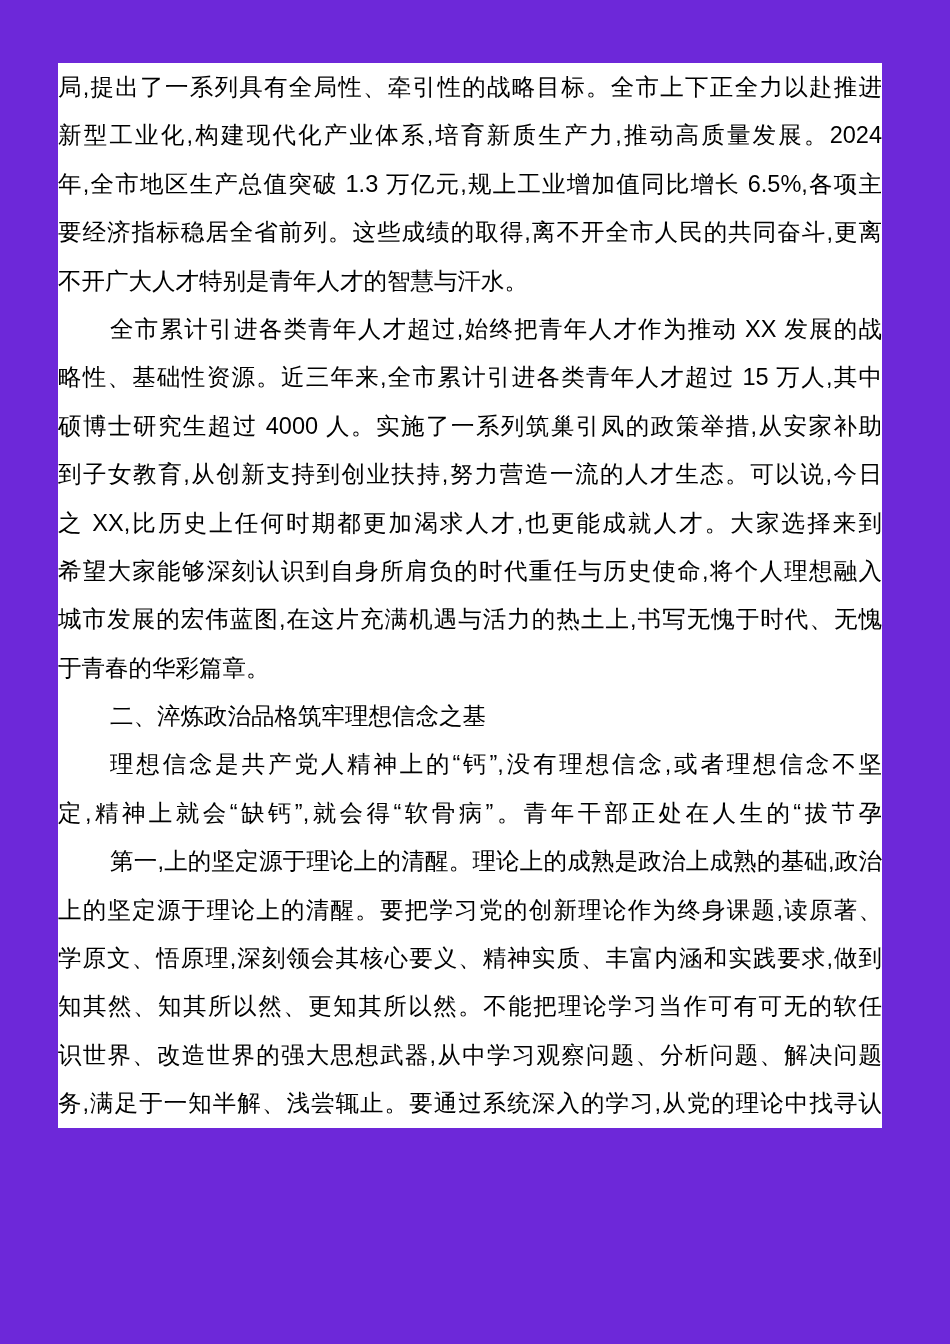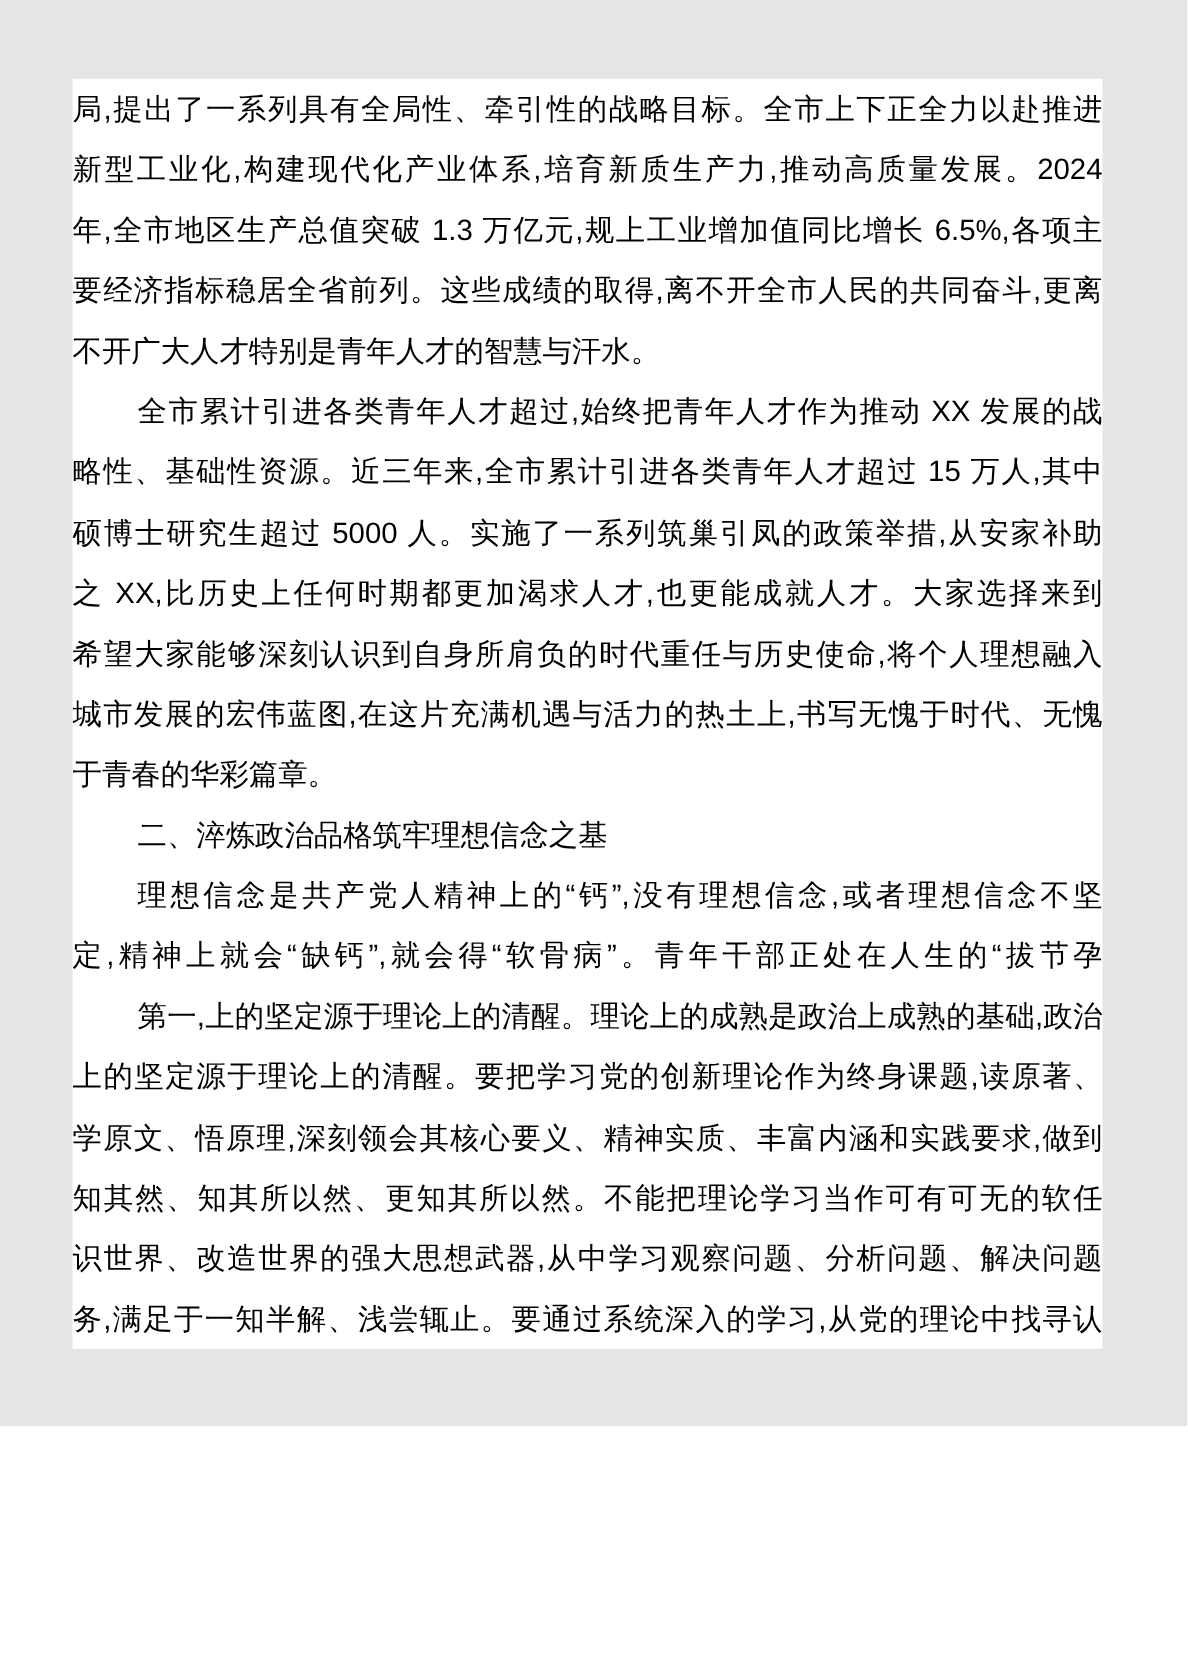--- a/index.html
+++ b/index.html
@@ -3,22 +3,22 @@
 <meta charset="utf-8">
 <style>
   html, body {
     margin: 0;
     padding: 0;
     background: #ffffff;
   }
   .page {
     position: relative;
     width: 950px;
-    height: 1141px;
-    background: #e5e5e5;
+    height: 1344px;
+    background: #6d28d9;
     overflow: hidden;
     font-family: "Liberation Sans", "DejaVu Sans", sans-serif;
     color: #000000;
   }
   .text-block {
     position: absolute;
     left: 58px;
     top: 63px;
     width: 824px;
     font-size: 23.5px;
@@ -56,21 +56,22 @@
       <div class="paragraph body">
         <div class="line">局,提出了一系列具有全局性、牵引性的战略目标。全市上下正全力以赴推进</div>
         <div class="line">新型工业化,构建现代化产业体系,培育新质生产力,推动高质量发展。2024</div>
         <div class="line">年,全市地区生产总值突破 1.3 万亿元,规上工业增加值同比增长 6.5%,各项主</div>
         <div class="line">要经济指标稳居全省前列。这些成绩的取得,离不开全市人民的共同奋斗,更离</div>
         <div class="line last">不开广大人才特别是青年人才的智慧与汗水。</div>
       </div>
       <div class="paragraph body">
         <div class="line indent">全市累计引进各类青年人才超过,始终把青年人才作为推动 XX 发展的战</div>
         <div class="line">略性、基础性资源。近三年来,全市累计引进各类青年人才超过 15 万人,其中</div>
-        <div class="line">硕博士研究生超过 5000 人。实施了一系列筑巢引凤的政策举措,从安家补助</div>
+        <div class="line">硕博士研究生超过 4000 人。实施了一系列筑巢引凤的政策举措,从安家补助</div>
+        <div class="line">到子女教育,从创新支持到创业扶持,努力营造一流的人才生态。可以说,今日</div>
         <div class="line">之 XX,比历史上任何时期都更加渴求人才,也更能成就人才。大家选择来到</div>
         <div class="line">希望大家能够深刻认识到自身所肩负的时代重任与历史使命,将个人理想融入</div>
         <div class="line">城市发展的宏伟蓝图,在这片充满机遇与活力的热土上,书写无愧于时代、无愧</div>
         <div class="line last">于青春的华彩篇章。</div>
       </div>
       <div class="paragraph heading">
         <div class="line indent last">二、淬炼政治品格筑牢理想信念之基</div>
       </div>
       <div class="paragraph body">
         <div class="line indent">理想信念是共产党人精神上的“钙”,没有理想信念,或者理想信念不坚</div>

